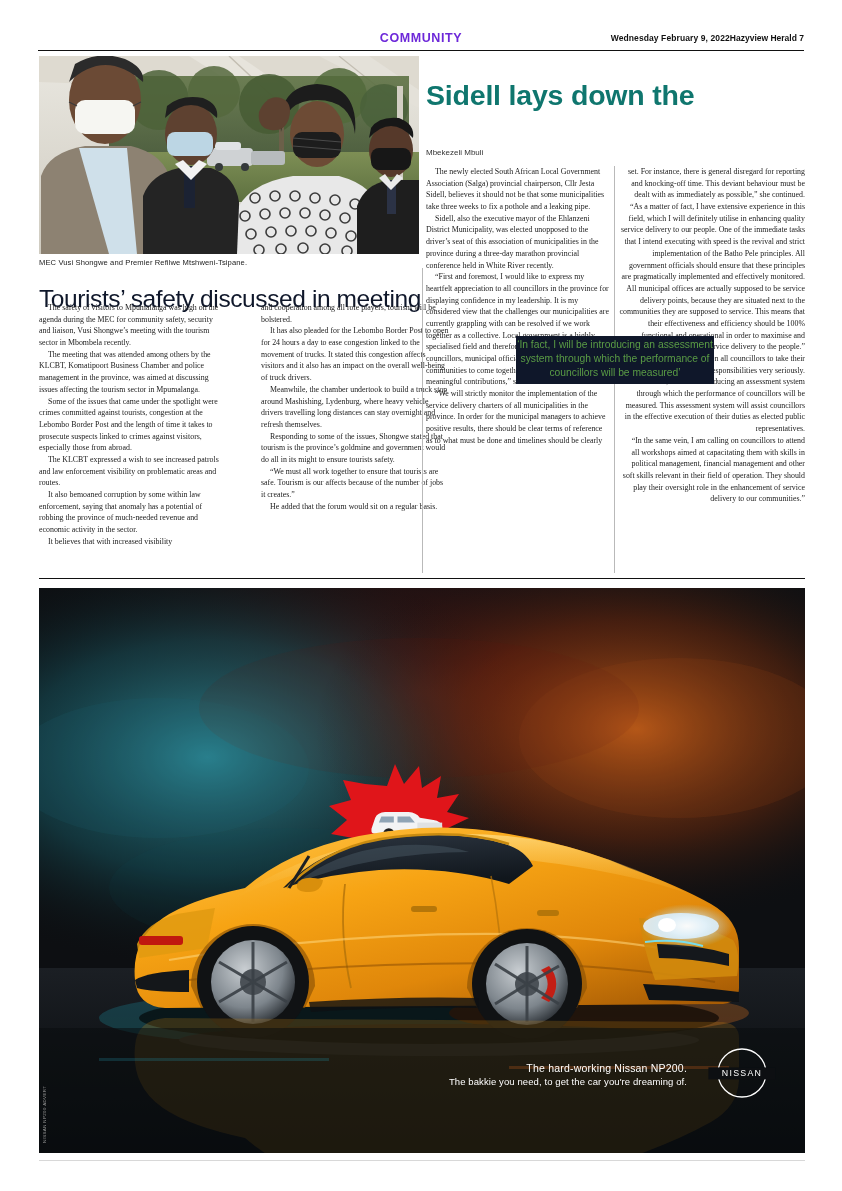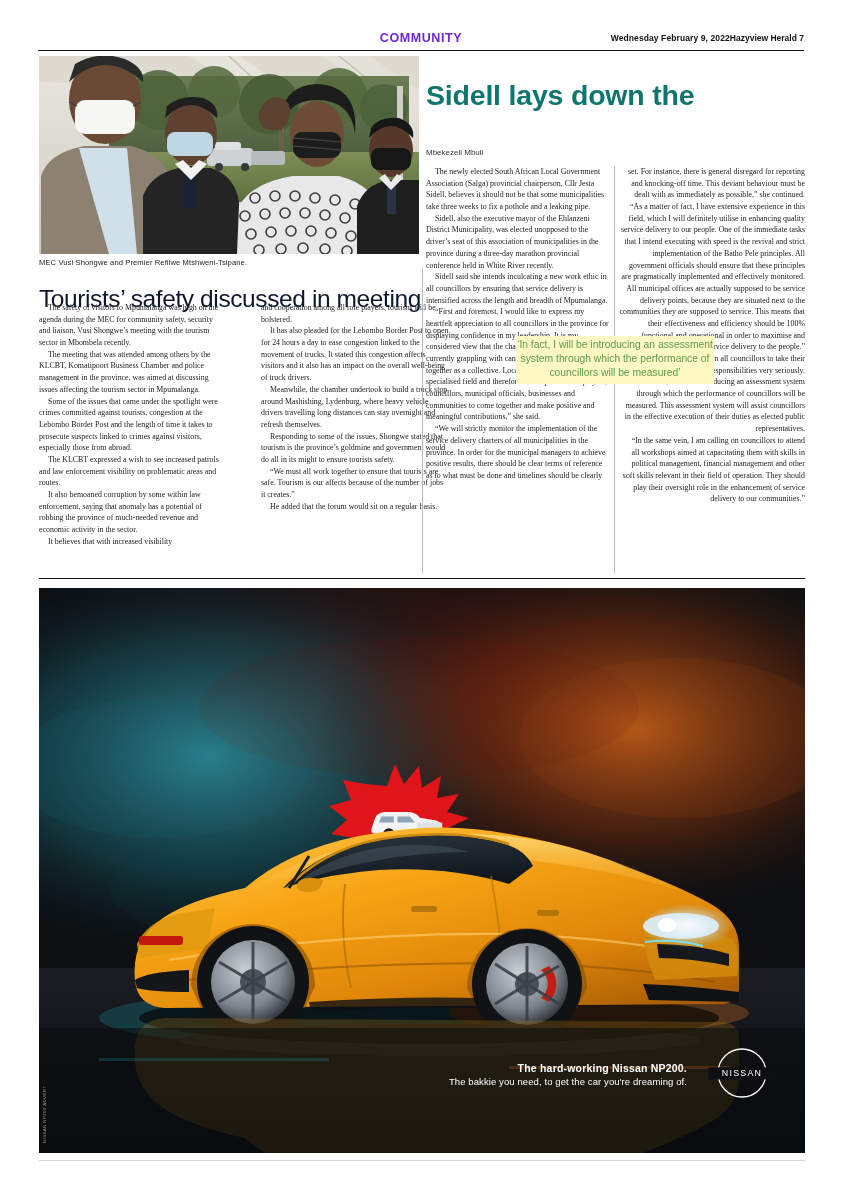--- a/index.html
+++ b/index.html
@@ -145,21 +145,21 @@
     position: absolute;
     left: 516px;
     top: 336px;
     width: 198px;
     text-align: center;
     font-family: "Liberation Sans", sans-serif;
     font-size: 10.3px;
     line-height: 1.38;
     color: #5a9c45;
     z-index: 5;
-    background: #fef9c3;
+    background: #0f172a;
     padding: 2px 0 3px 0;
   }
 
   
   .vrule {
     position: absolute;
     width: 1px;
     background: #b9b9b9;
   }
   .hrule {
@@ -184,21 +184,21 @@
     position: absolute;
     right: 118px;
     bottom: 66px;
     text-align: right;
     font-family: "Liberation Sans", sans-serif;
     color: #ffffff;
     z-index: 4;
   }
   .ad-tagline .line1 {
     font-size: 10.5px;
-    font-weight: bold;
+    font-weight: normal;
     letter-spacing: 0.2px;
     display: block;
   }
   .ad-tagline .line2 {
     font-size: 9.5px;
     font-weight: normal;
     letter-spacing: 0.1px;
     display: block;
     margin-top: 2px;
   }
@@ -383,21 +383,20 @@
   <div class="vrule" style="left:614px; top:166px; height:407px;"></div>
 
   <h1 class="sidell-headline">
     <span>Sidell lays down the</span><br>
   </h1>
   <div class="sidell-byline">Mbekezeli Mbuli</div>
 
   <div class="col" id="sidell-col-1">
     <p>The newly elected South African Local Government Association (Salga) provincial chairperson, Cllr Jesta Sidell, believes it should not be that some municipalities take three weeks to fix a pothole and a leaking pipe.</p>
     <p>Sidell, also the executive mayor of the Ehlanzeni District Municipality, was elected unopposed to the driver’s seat of this association of municipalities in the province during a three-day marathon provincial conference held in White River recently.</p>
-    <p>Sidell said she intends inculcating a new work ethic in all councillors by ensuring that service delivery is intensified across the length and breadth of Mpumalanga.</p>
     <p>“First and foremost, I would like to express my heartfelt appreciation to all councillors in the province for displaying confidence in my leadership. It is my considered view that the challenges our municipalities are currently grappling with can be resolved if we work together as a collective. Local government is a highly specialised field and therefore I call upon all role players, councillors, municipal officials, businesses and communities to come together and make positive and meaningful contributions,” she said.</p>
     <p>“We will strictly monitor the implementation of the service delivery charters of all municipalities in the province. In order for the municipal managers to achieve positive results, there should be clear terms of reference as to what must be done and timelines should be clearly</p>
   </div>
 
   <div class="col" id="sidell-col-2">
     <p class="noindent">set. For instance, there is general disregard for reporting and knocking-off time. This deviant behaviour must be dealt with as immediately as possible,” she continued.</p>
     <p>“As a matter of fact, I have extensive experience in this field, which I will definitely utilise in enhancing quality service delivery to our people. One of the immediate tasks that I intend executing with speed is the revival and strict implementation of the Batho Pele principles. All government officials should ensure that these principles are pragmatically implemented and effectively monitored. All municipal offices are actually supposed to be service delivery points, because they are situated next to the communities they are supposed to service. This means that their effectiveness and efficiency should be 100% functional and operational in order to maximise and accelerate service delivery to the people.”</p>
     <p>Sidell made a call on all councillors to take their responsibilities very seriously.</p>
     <p>“In fact, I will be introducing an assessment system through which the performance of councillors will be measured. This assessment system will assist councillors in the effective execution of their duties as elected public representatives.</p>
     <p>“In the same vein, I am calling on councillors to attend all workshops aimed at capacitating them with skills in political management, financial management and other soft skills relevant in their field of operation. They should play their oversight role in the enhancement of service delivery to our communities.”</p>

